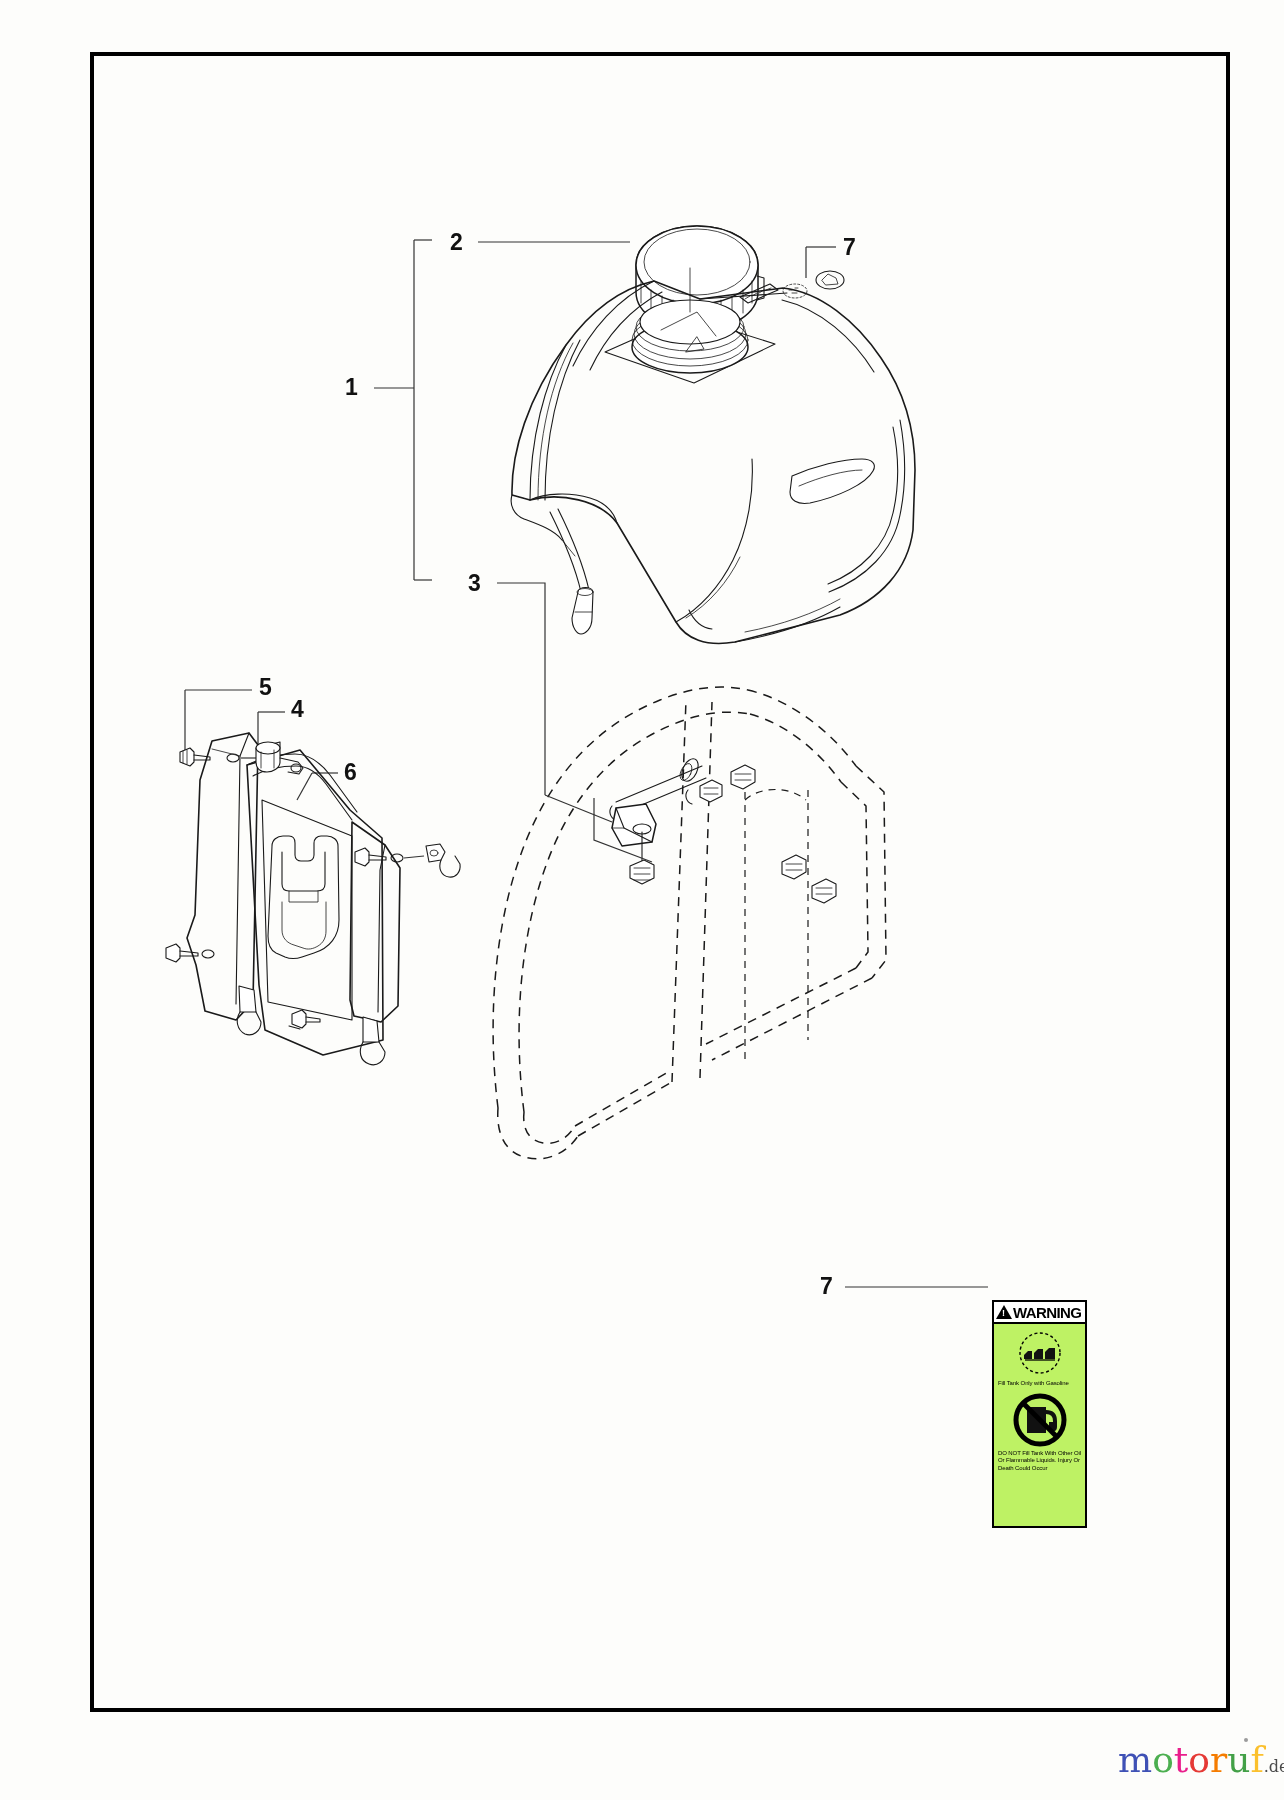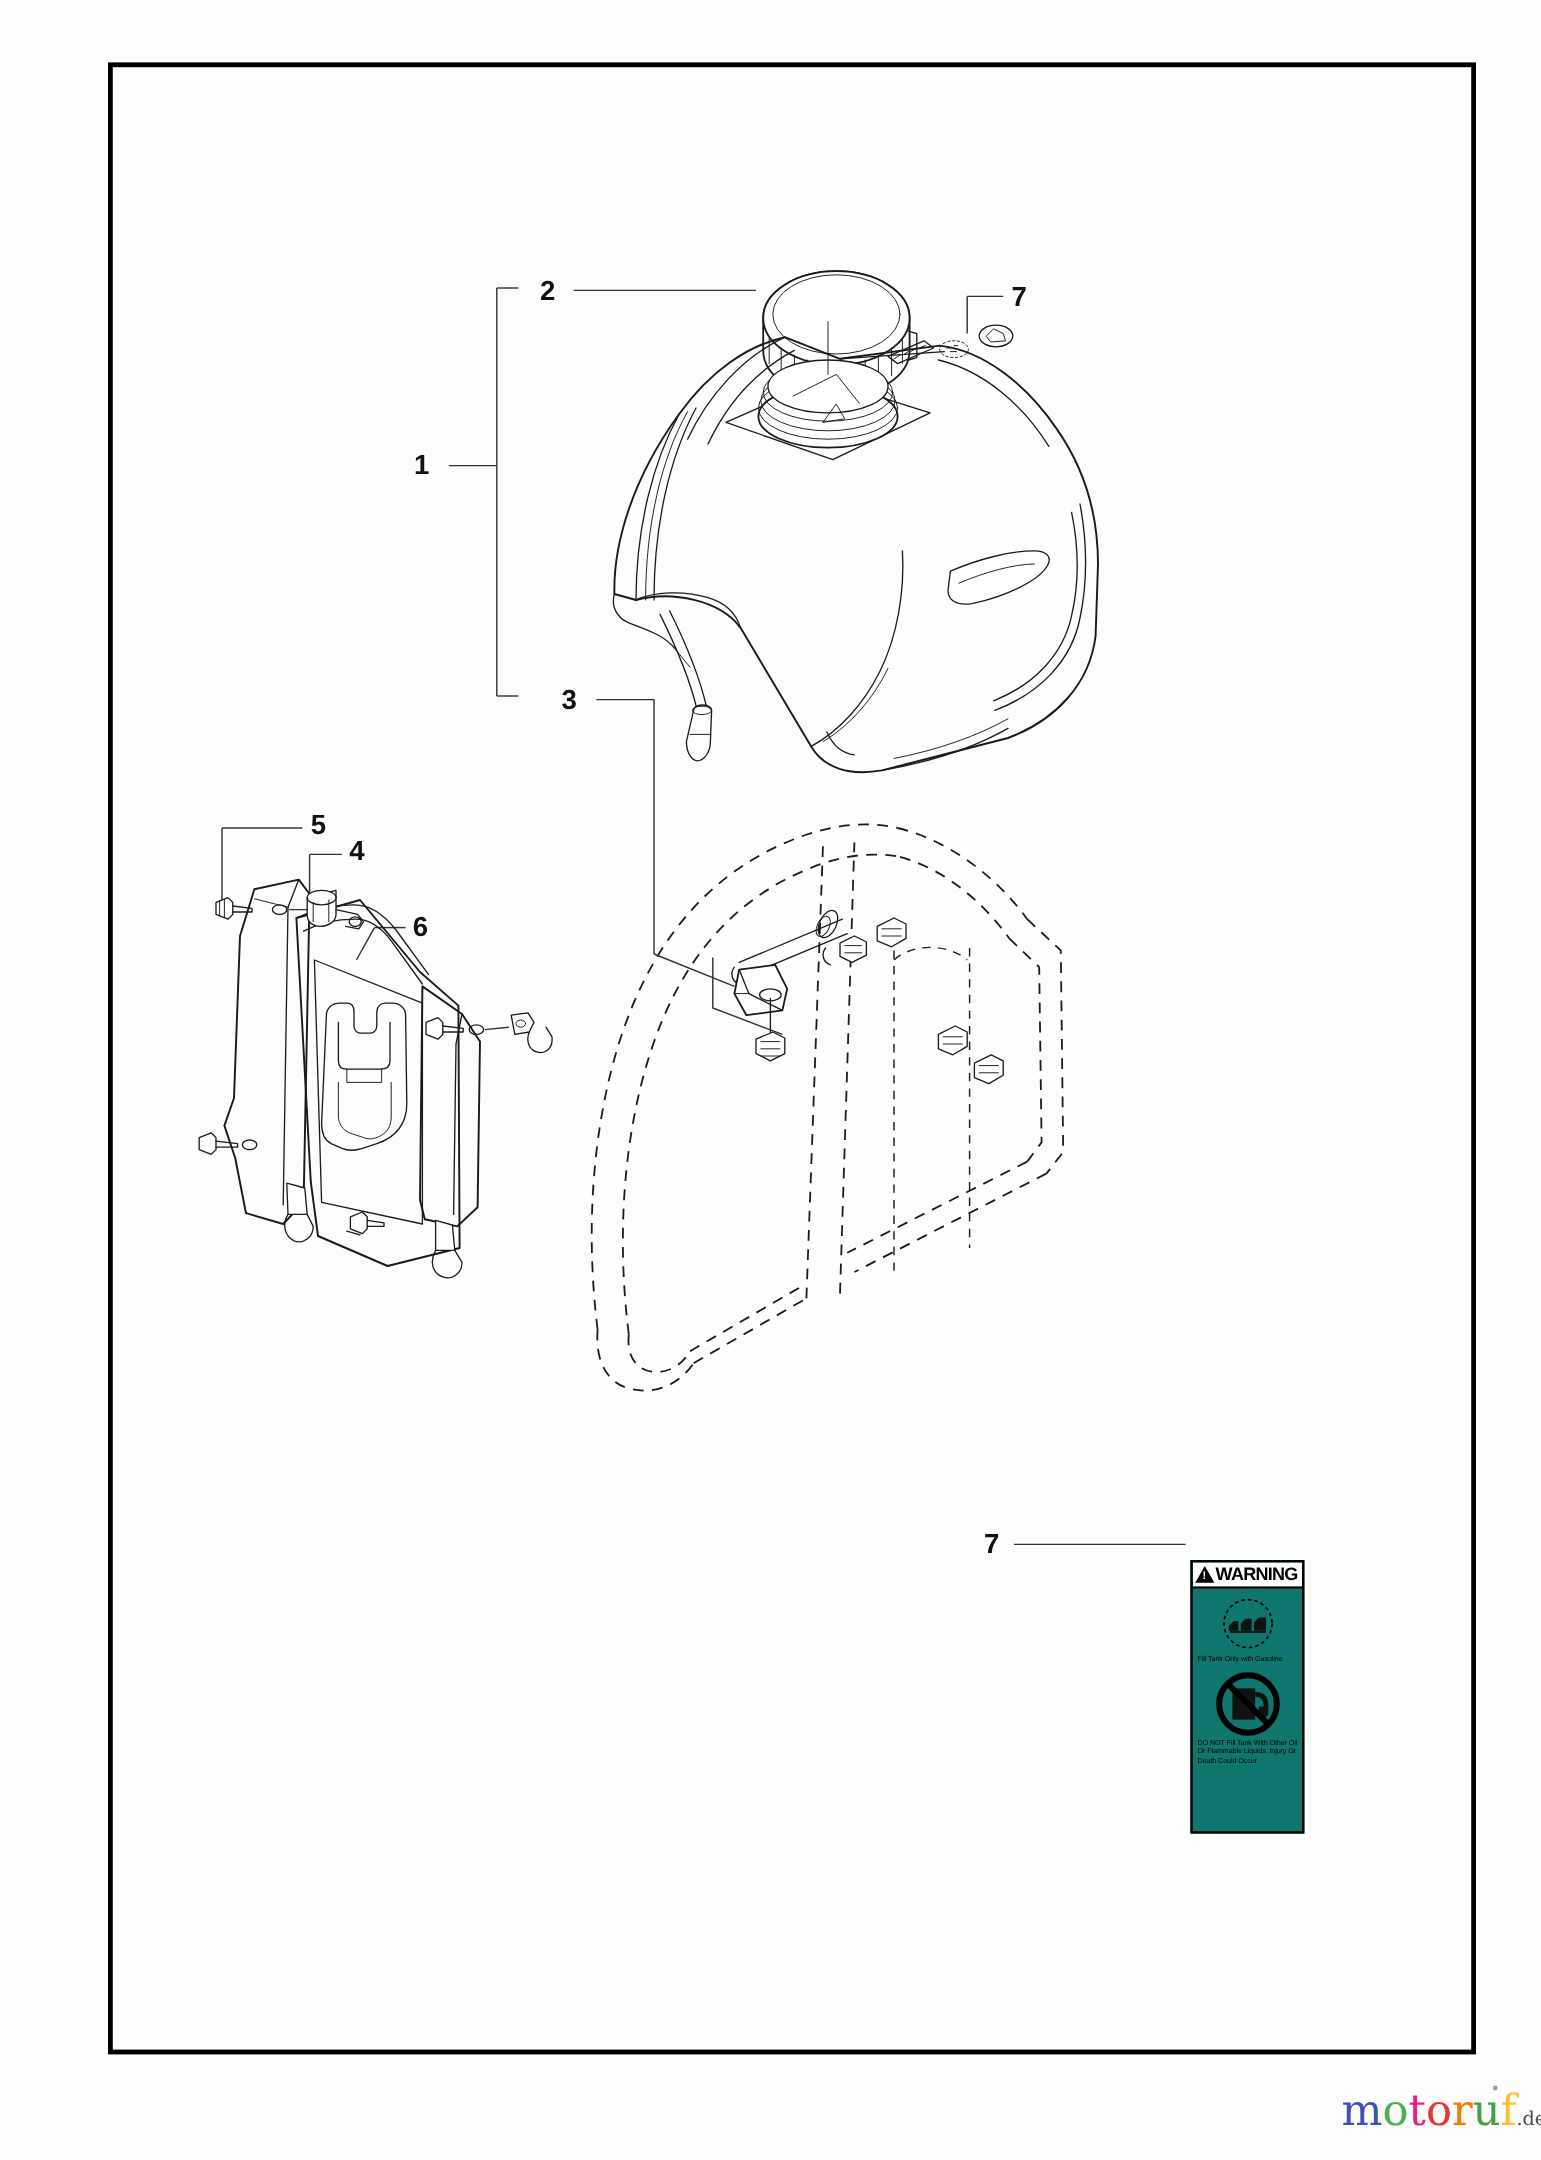--- a/index.html
+++ b/index.html
@@ -48,21 +48,21 @@
     letter-spacing: 0px;
   }
   
   .warning-label {
     position: absolute;
     left: 992px;
     top: 1300px;
     width: 95px;
     height: 228px;
     border: 2px solid #000;
-    background: #0f766e;
+    background: #bef264;
     box-sizing: border-box;
     overflow: hidden;
   }
   .warning-header {
     height: 22px;
     border-bottom: 2px solid #000;
     background: #fff;
     display: flex;
     align-items: center;
     padding-left: 2px;

